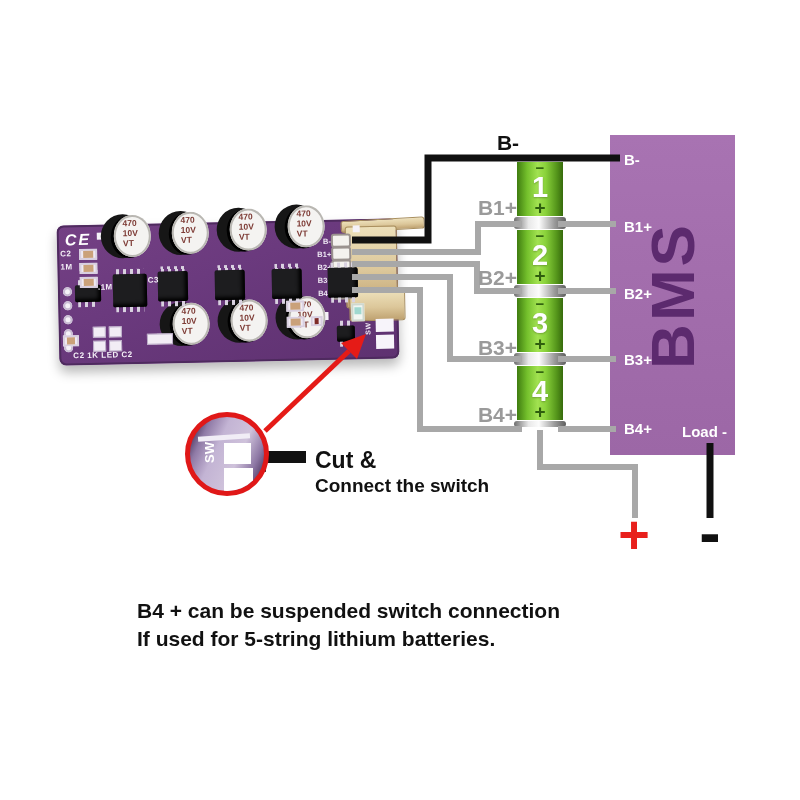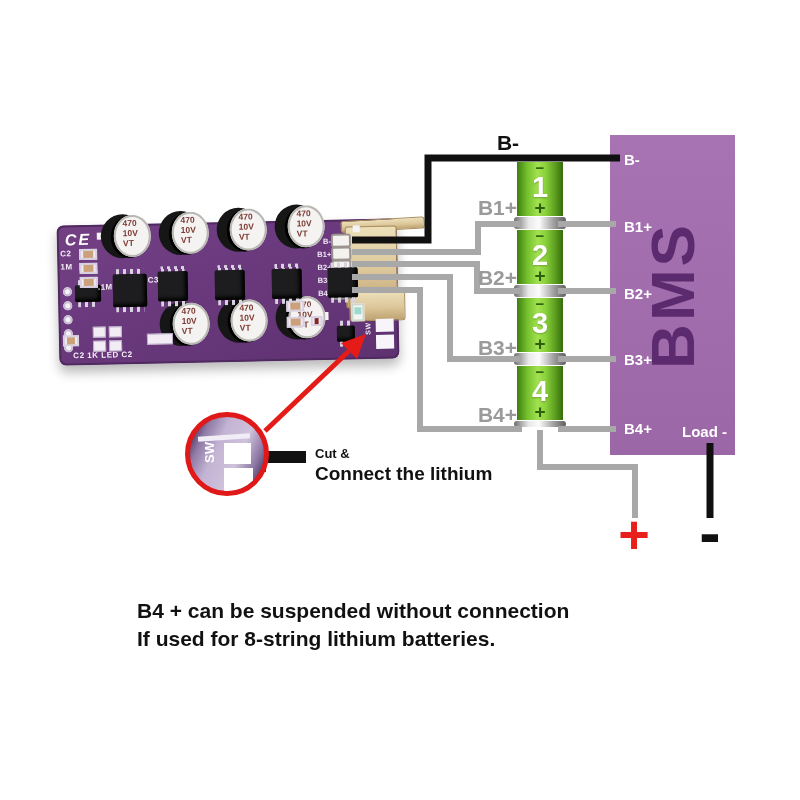--- a/index.html
+++ b/index.html
@@ -60,21 +60,21 @@
 
   
   .lbl-gray{position:absolute;width:70px;text-align:right;color:#9a9a9a;font-weight:bold;font-size:21px;z-index:9;}
   .lbl-bminus{position:absolute;left:486px;top:131px;width:44px;text-align:center;color:#111;
               font-weight:bold;font-size:21px;z-index:9;}
   .sym-plus{position:absolute;left:608px;top:507px;width:52px;text-align:center;color:#e8201c;
             font-weight:bold;font-size:54px;line-height:54px;z-index:9;}
   .sym-minus{position:absolute;left:688px;top:496px;width:44px;text-align:center;color:#111;
             font-weight:bold;font-size:64px;line-height:74px;z-index:9;}
   .callout{position:absolute;left:315px;top:446px;color:#111;font-weight:600;z-index:9;line-height:1.22;}
-  .callout .l1{font-size:13px;}
+  .callout .l1{font-size:23px;}
   .callout .l2{font-size:19px;}
   .callout .l3{font-size:20px;}
   .note{position:absolute;left:137px;top:599px;color:#111;font-weight:600;z-index:9;}
   .note .n1{font-size:23px;margin-bottom:7px;letter-spacing:.5px;}
   .note .n2{font-size:21px;margin-bottom:4px;}
   .note .n3{font-size:21px;}
 
   
   .mag{position:absolute;left:185px;top:412px;width:84px;height:84px;border-radius:50%;z-index:7;
        border:5px solid #e01818;overflow:hidden;box-sizing:border-box;
@@ -331,21 +331,21 @@
   <div class="lbl-bminus">B-</div>
   <div class="lbl-gray" style="left:447px;top:196px;">B1+</div>
   <div class="lbl-gray" style="left:447px;top:266px;">B2+</div>
   <div class="lbl-gray" style="left:447px;top:336px;">B3+</div>
   <div class="lbl-gray" style="left:447px;top:403px;">B4+</div>
   <div class="sym-plus">+</div>
   <div class="sym-minus">-</div>
 
   <div class="callout">
     <div class="l1">Cut &amp;</div>
-    <div class="l2">Connect the lithium</div>
+    <div class="l2">Connect the switch</div>
   </div>
 
   <div class="note">
-    <div class="n2">B4 + can be suspended without connection</div>
-    <div class="n3">If used for 8-string lithium batteries.</div>
+    <div class="n2">B4 + can be suspended switch connection</div>
+    <div class="n3">If used for 5-string lithium batteries.</div>
   </div>
 
 </div>
 
 </body></html>

